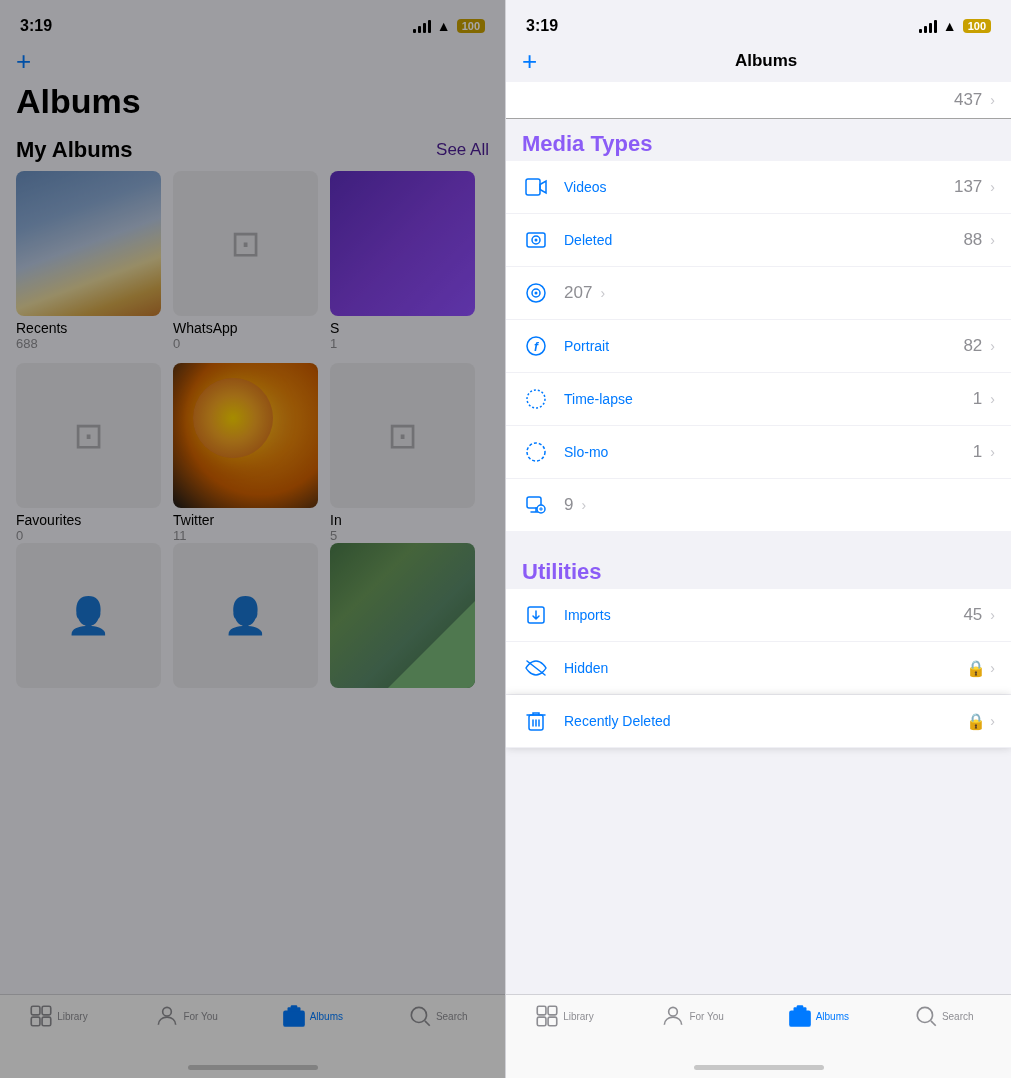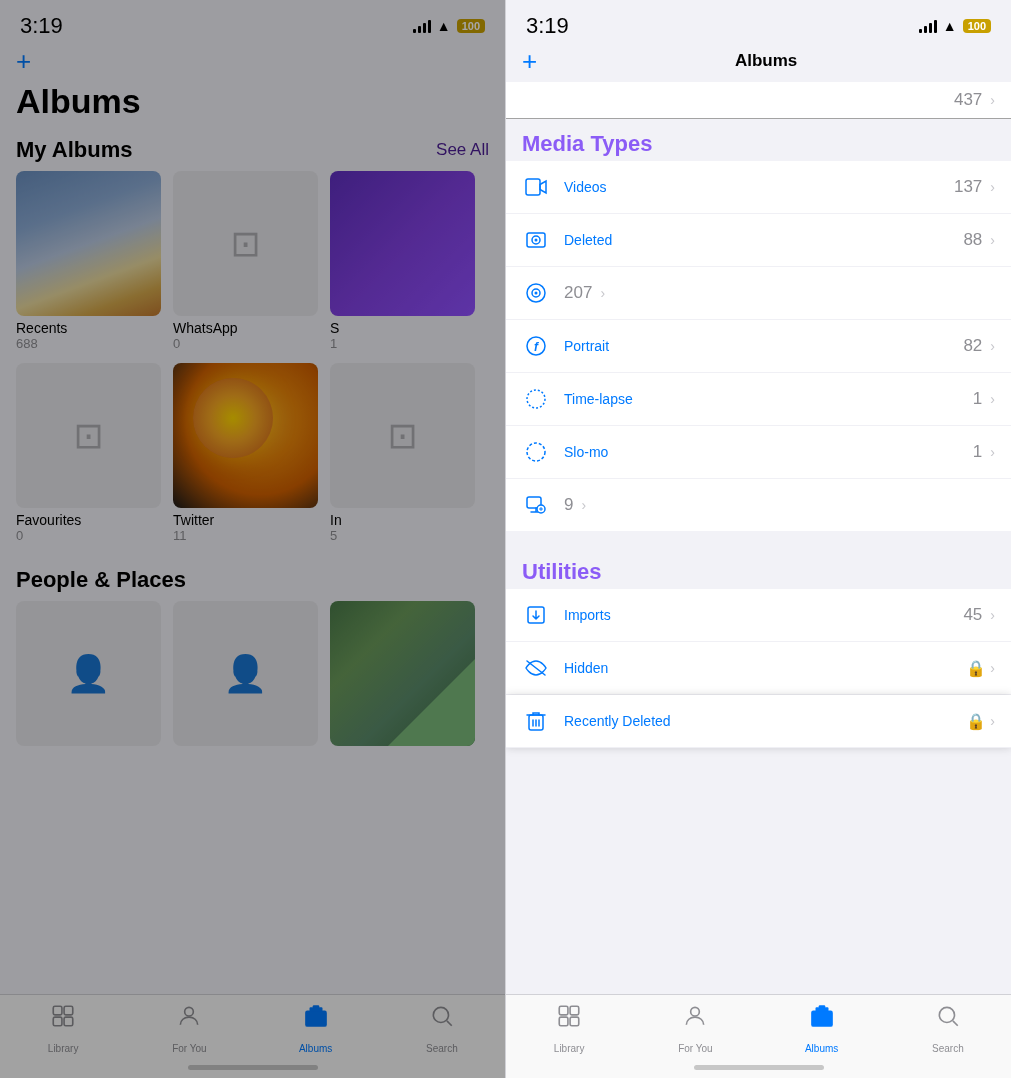--- a/index.html
+++ b/index.html
@@ -33,22 +33,22 @@
 
     
     .status-bar {
       display: flex;
       justify-content: space-between;
       align-items: center;
       padding: 12px 20px 4px;
       height: 44px;
     }
     .status-time {
-      font-size: 22px;
-      font-weight: 400;
+      font-size: 16px;
+      font-weight: 700;
       color: #000;
     }
     .status-icons {
       display: flex;
       align-items: center;
       gap: 6px;
     }
     .signal-bars {
       display: flex;
       align-items: flex-end;
@@ -258,23 +258,23 @@
       height: 84px;
       background: rgba(249,249,249,0.94);
       border-top: 1px solid #d1d1d6;
       display: flex;
       align-items: flex-start;
       justify-content: space-around;
       padding-top: 8px;
     }
     .tab-item {
       display: flex;
-      flex-direction: column;
-      align-items: center;
-      gap: 14px;
+      flex-direction: row;
+      align-items: center;
+      gap: 3px;
       cursor: pointer;
       width: 70px;
     }
     .tab-label {
       font-size: 10px;
       color: #8e8e93;
     }
     .tab-label.active {
       color: #007aff;
     }
@@ -389,23 +389,20 @@
     <div style="width:8px"></div>
     <div class="album-item">
       <div class="album-placeholder">
         <span class="placeholder-icon">⊡</span>
       </div>
       <div class="album-name">In</div>
       <div class="album-count">5</div>
     </div>
   </div>
 
-  <div class="section-header" style="margin-top:16px">
-    <span>People &amp; Places</span>
-  </div>
 
   <div class="album-grid">
     <div class="album-item">
       <div class="album-placeholder">
         <span style="font-size:36px;color:#aeaeb2">👤</span>
       </div>
     </div>
     <div style="width:8px"></div>
     <div class="album-item">
       <div class="album-placeholder">

